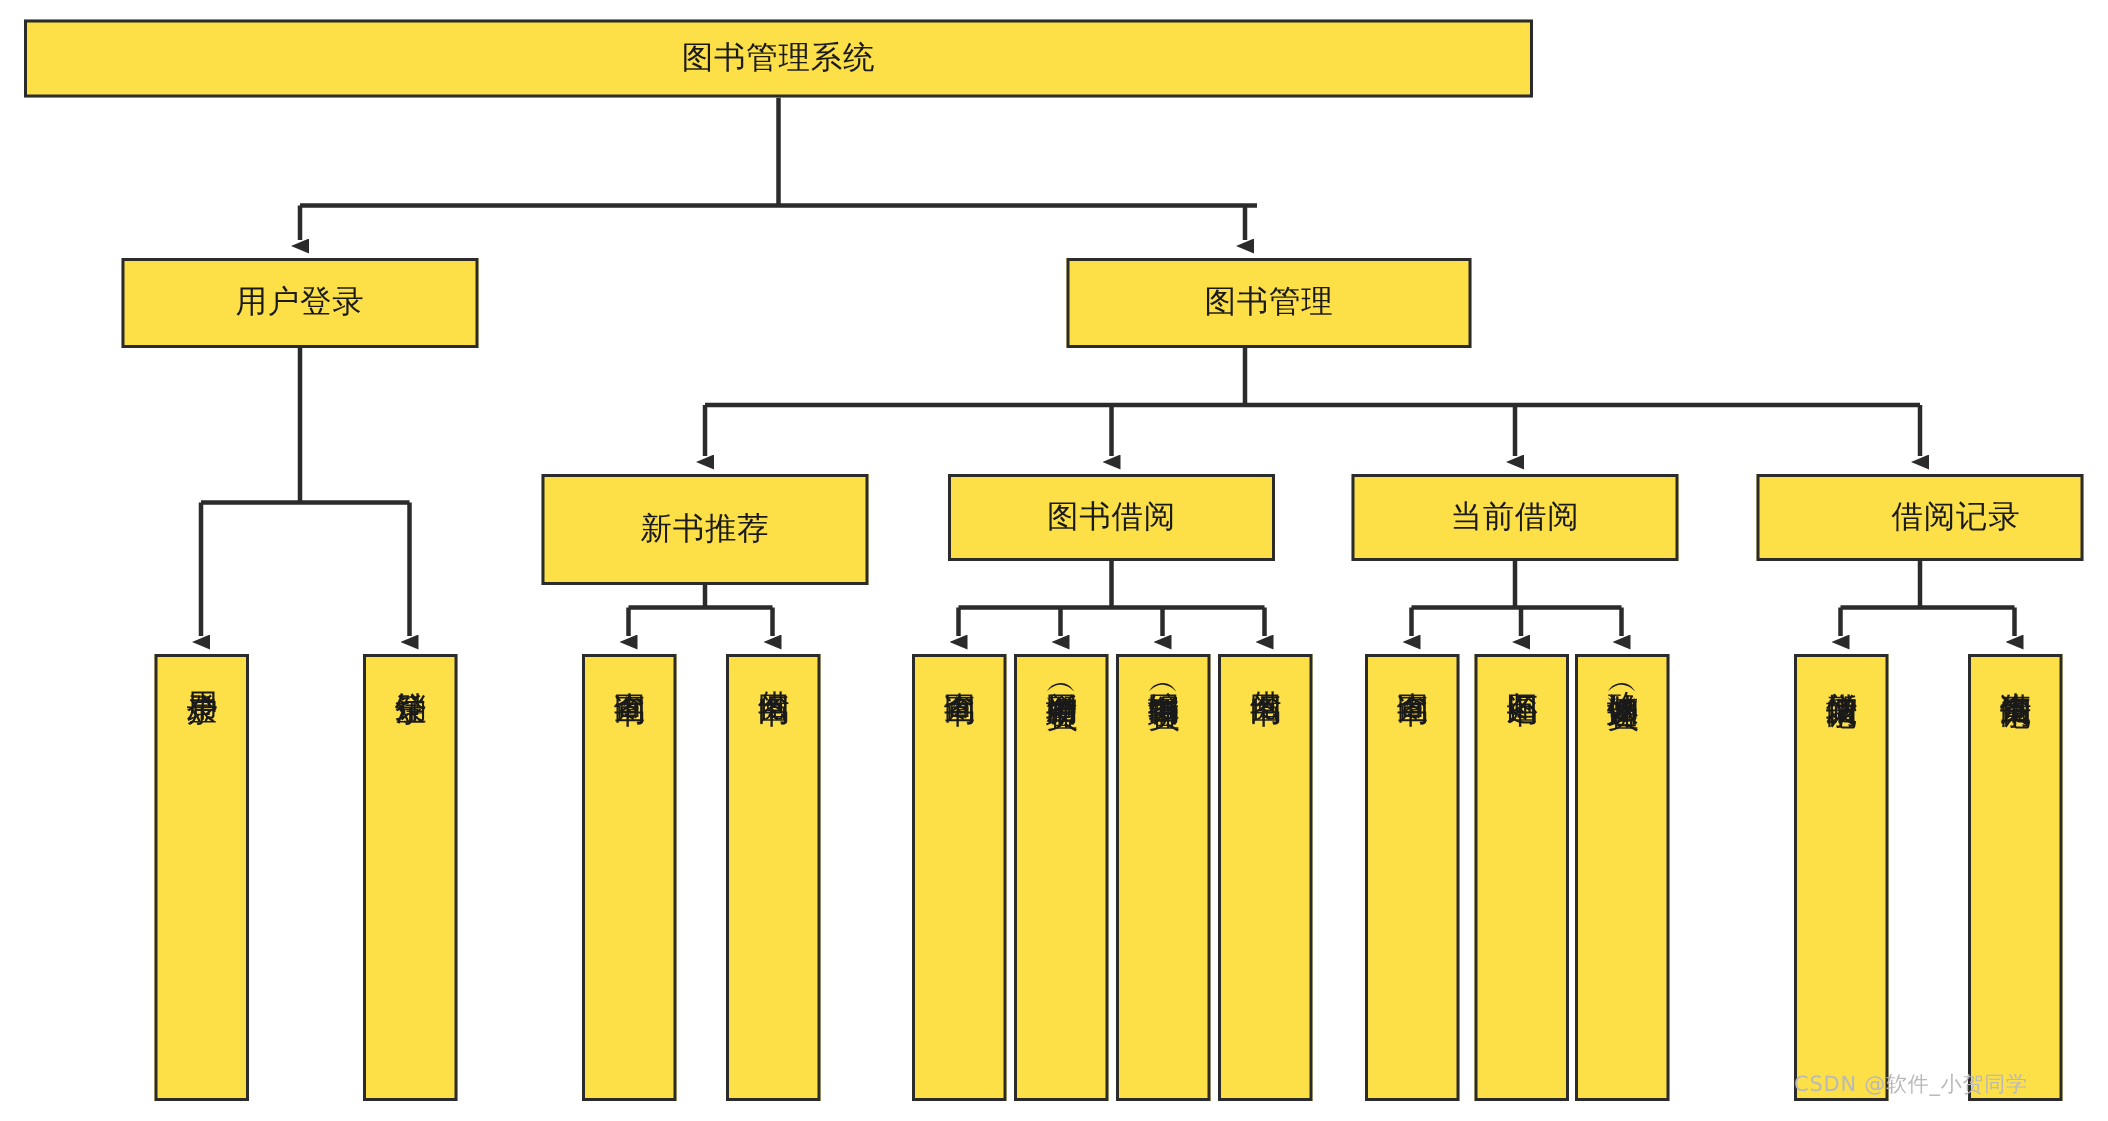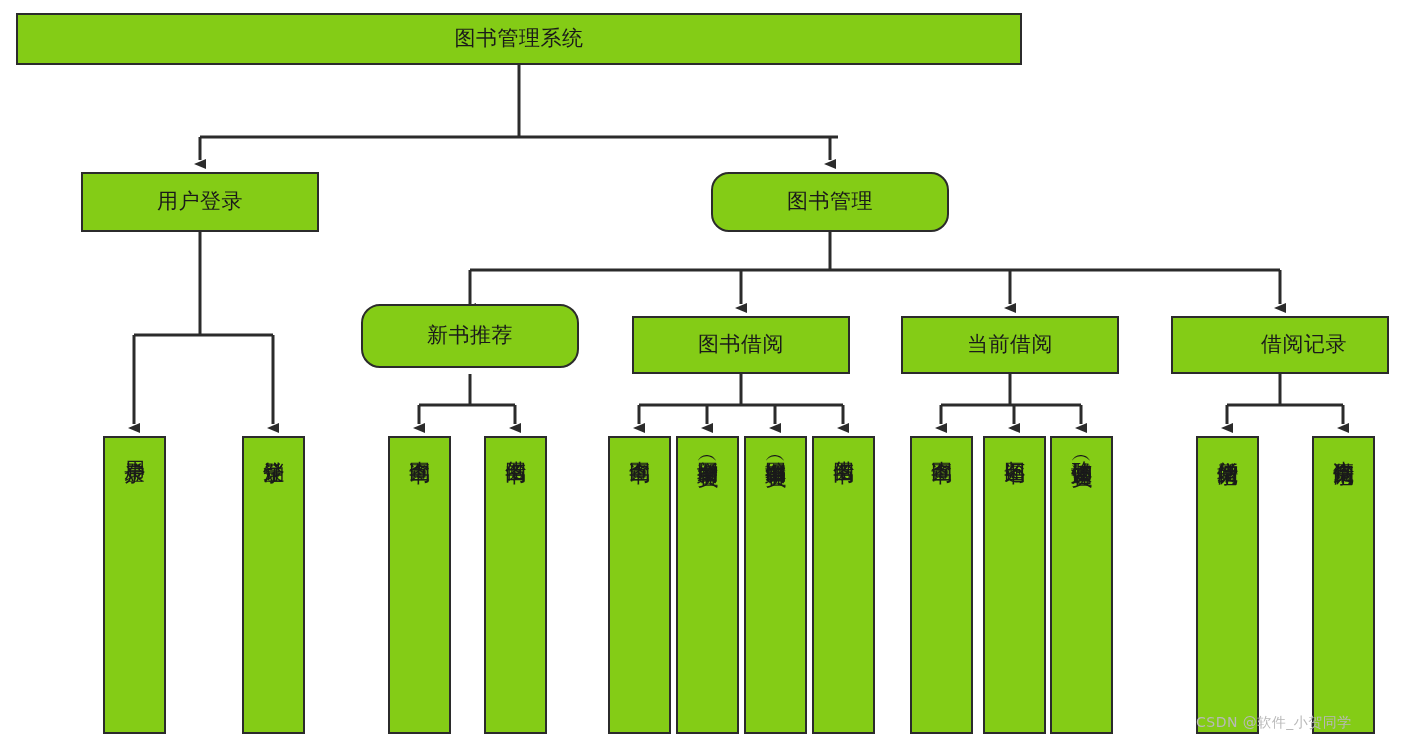--- a/index.html
+++ b/index.html
@@ -22,21 +22,21 @@
     position: absolute;
     left: 0;
     top: 0;
     width: 1405px;
     height: 747px;
     pointer-events: none;
   }
   .node {
     position: absolute;
     box-sizing: border-box;
-    background: #84cc16;
+    background: #fde047;
     border: 2px solid #2b2b2b;
     display: flex;
     align-items: center;
     justify-content: center;
   }
   .node-h .label {
     font-size: 21px;
     color: #1a1a1a;
     line-height: 1.1;
     letter-spacing: 0.5px;
@@ -119,25 +119,25 @@
     </g>
   </svg>
 
   <div class="node node-h" id="root-node" style="left: 16px; top: 13px; width: 1006px; height: 52px;">
     <span class="label">图书管理系统</span>
   </div>
 
   <div class="node node-h" id="l1-0" style="left: 81px; top: 172px; width: 238px; height: 60px;">
     <span class="label">用户登录</span>
   </div>
-  <div class="node node-h" id="l1-1" style="left: 711px; top: 172px; width: 238px; height: 60px; border-radius: 18px;">
+  <div class="node node-h" id="l1-1" style="left: 711px; top: 172px; width: 270px; height: 60px;">
     <span class="label">图书管理</span>
   </div>
 
-  <div class="node node-h" id="l2-0" style="left: 361px; top: 304px; width: 218px; height: 64px; border-radius: 19px;">
+  <div class="node node-h" id="l2-0" style="left: 361px; top: 316px; width: 218px; height: 74px;">
     <span class="label">新书推荐</span>
   </div>
   <div class="node node-h" id="l2-1" style="left: 632px; top: 316px; width: 218px; height: 58px;">
     <span class="label">图书借阅</span>
   </div>
   <div class="node node-h" id="l2-2" style="left: 901px; top: 316px; width: 218px; height: 58px;">
     <span class="label">当前借阅</span>
   </div>
   <div class="node node-h" id="l2-3" style="left: 1171px; top: 316px; width: 218px; height: 58px; padding-left: 48px;">
     <span class="label">借阅记录</span>

